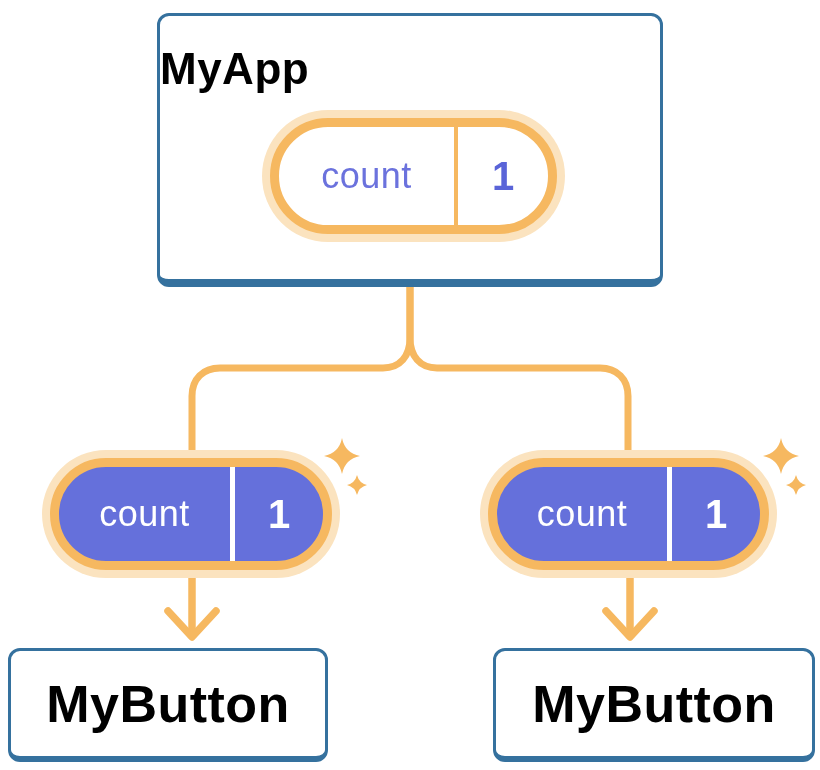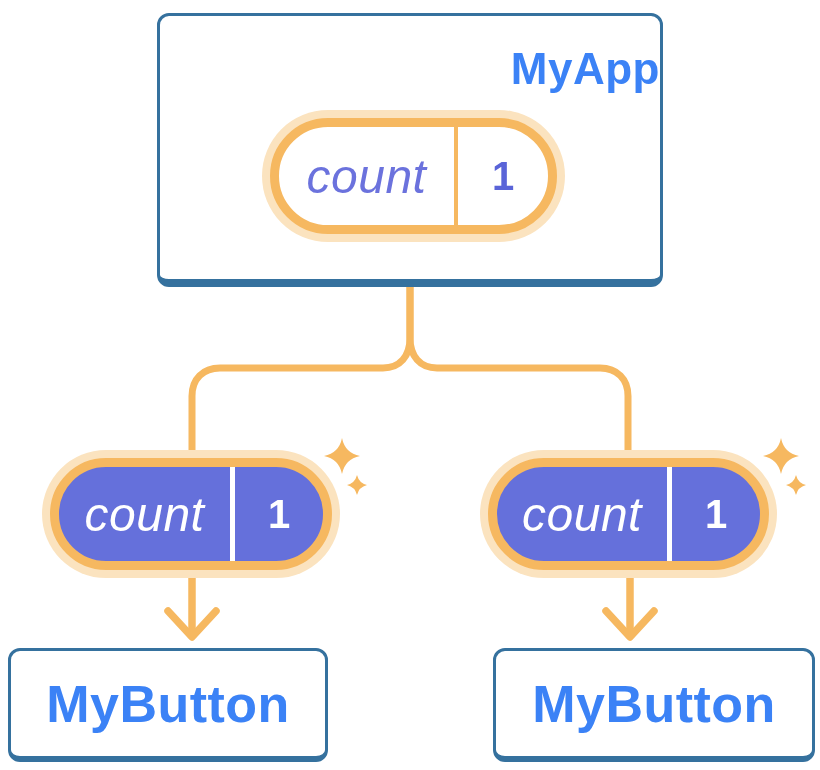--- a/index.html
+++ b/index.html
@@ -38,23 +38,23 @@
   .card.leaf {
     display: flex;
     align-items: center;
     justify-content: center;
     border-bottom-width: 6px;
   }
   .card.leaf.left  { left: 8px;   top: 648px; width: 320px; height: 114px; }
   .card.leaf.right { left: 493px; top: 648px; width: 322px; height: 114px; }
 
   .card-title {
-    color: #3b82f6;
+    color: #000000;
     font-weight: 600;
-    text-align: right;
+    text-align: left;
     letter-spacing: 0.5px;
   }
   .card.root .card-title { margin-top: 28px; font-size: 44px; }
   .card.leaf .card-title { font-size: 52px; }
 
   
   .pill-outer {
     position: absolute;
     border-radius: 999px;
     background: #FBE3BF;
@@ -75,23 +75,22 @@
     overflow: hidden;
   }
   .pill.light  { background: #ffffff; }
   .pill.purple { background: #6570DB; }
 
   .cell-label {
     flex: 1;
     display: flex;
     align-items: center;
     justify-content: center;
-    font-size: 48px;
+    font-size: 36px;
     letter-spacing: 0.5px;
-    font-style: italic;
   }
   .pill.light  .cell-label { color: #6B72DD; }
   .pill.purple .cell-label { color: #ffffff; }
 
   .pill-divider { width: 4px; background: #F6B860; }
   .pill.purple .pill-divider { width: 5px; background: #ffffff; }
 
   .cell-value {
     width: 90px;
     display: flex;

